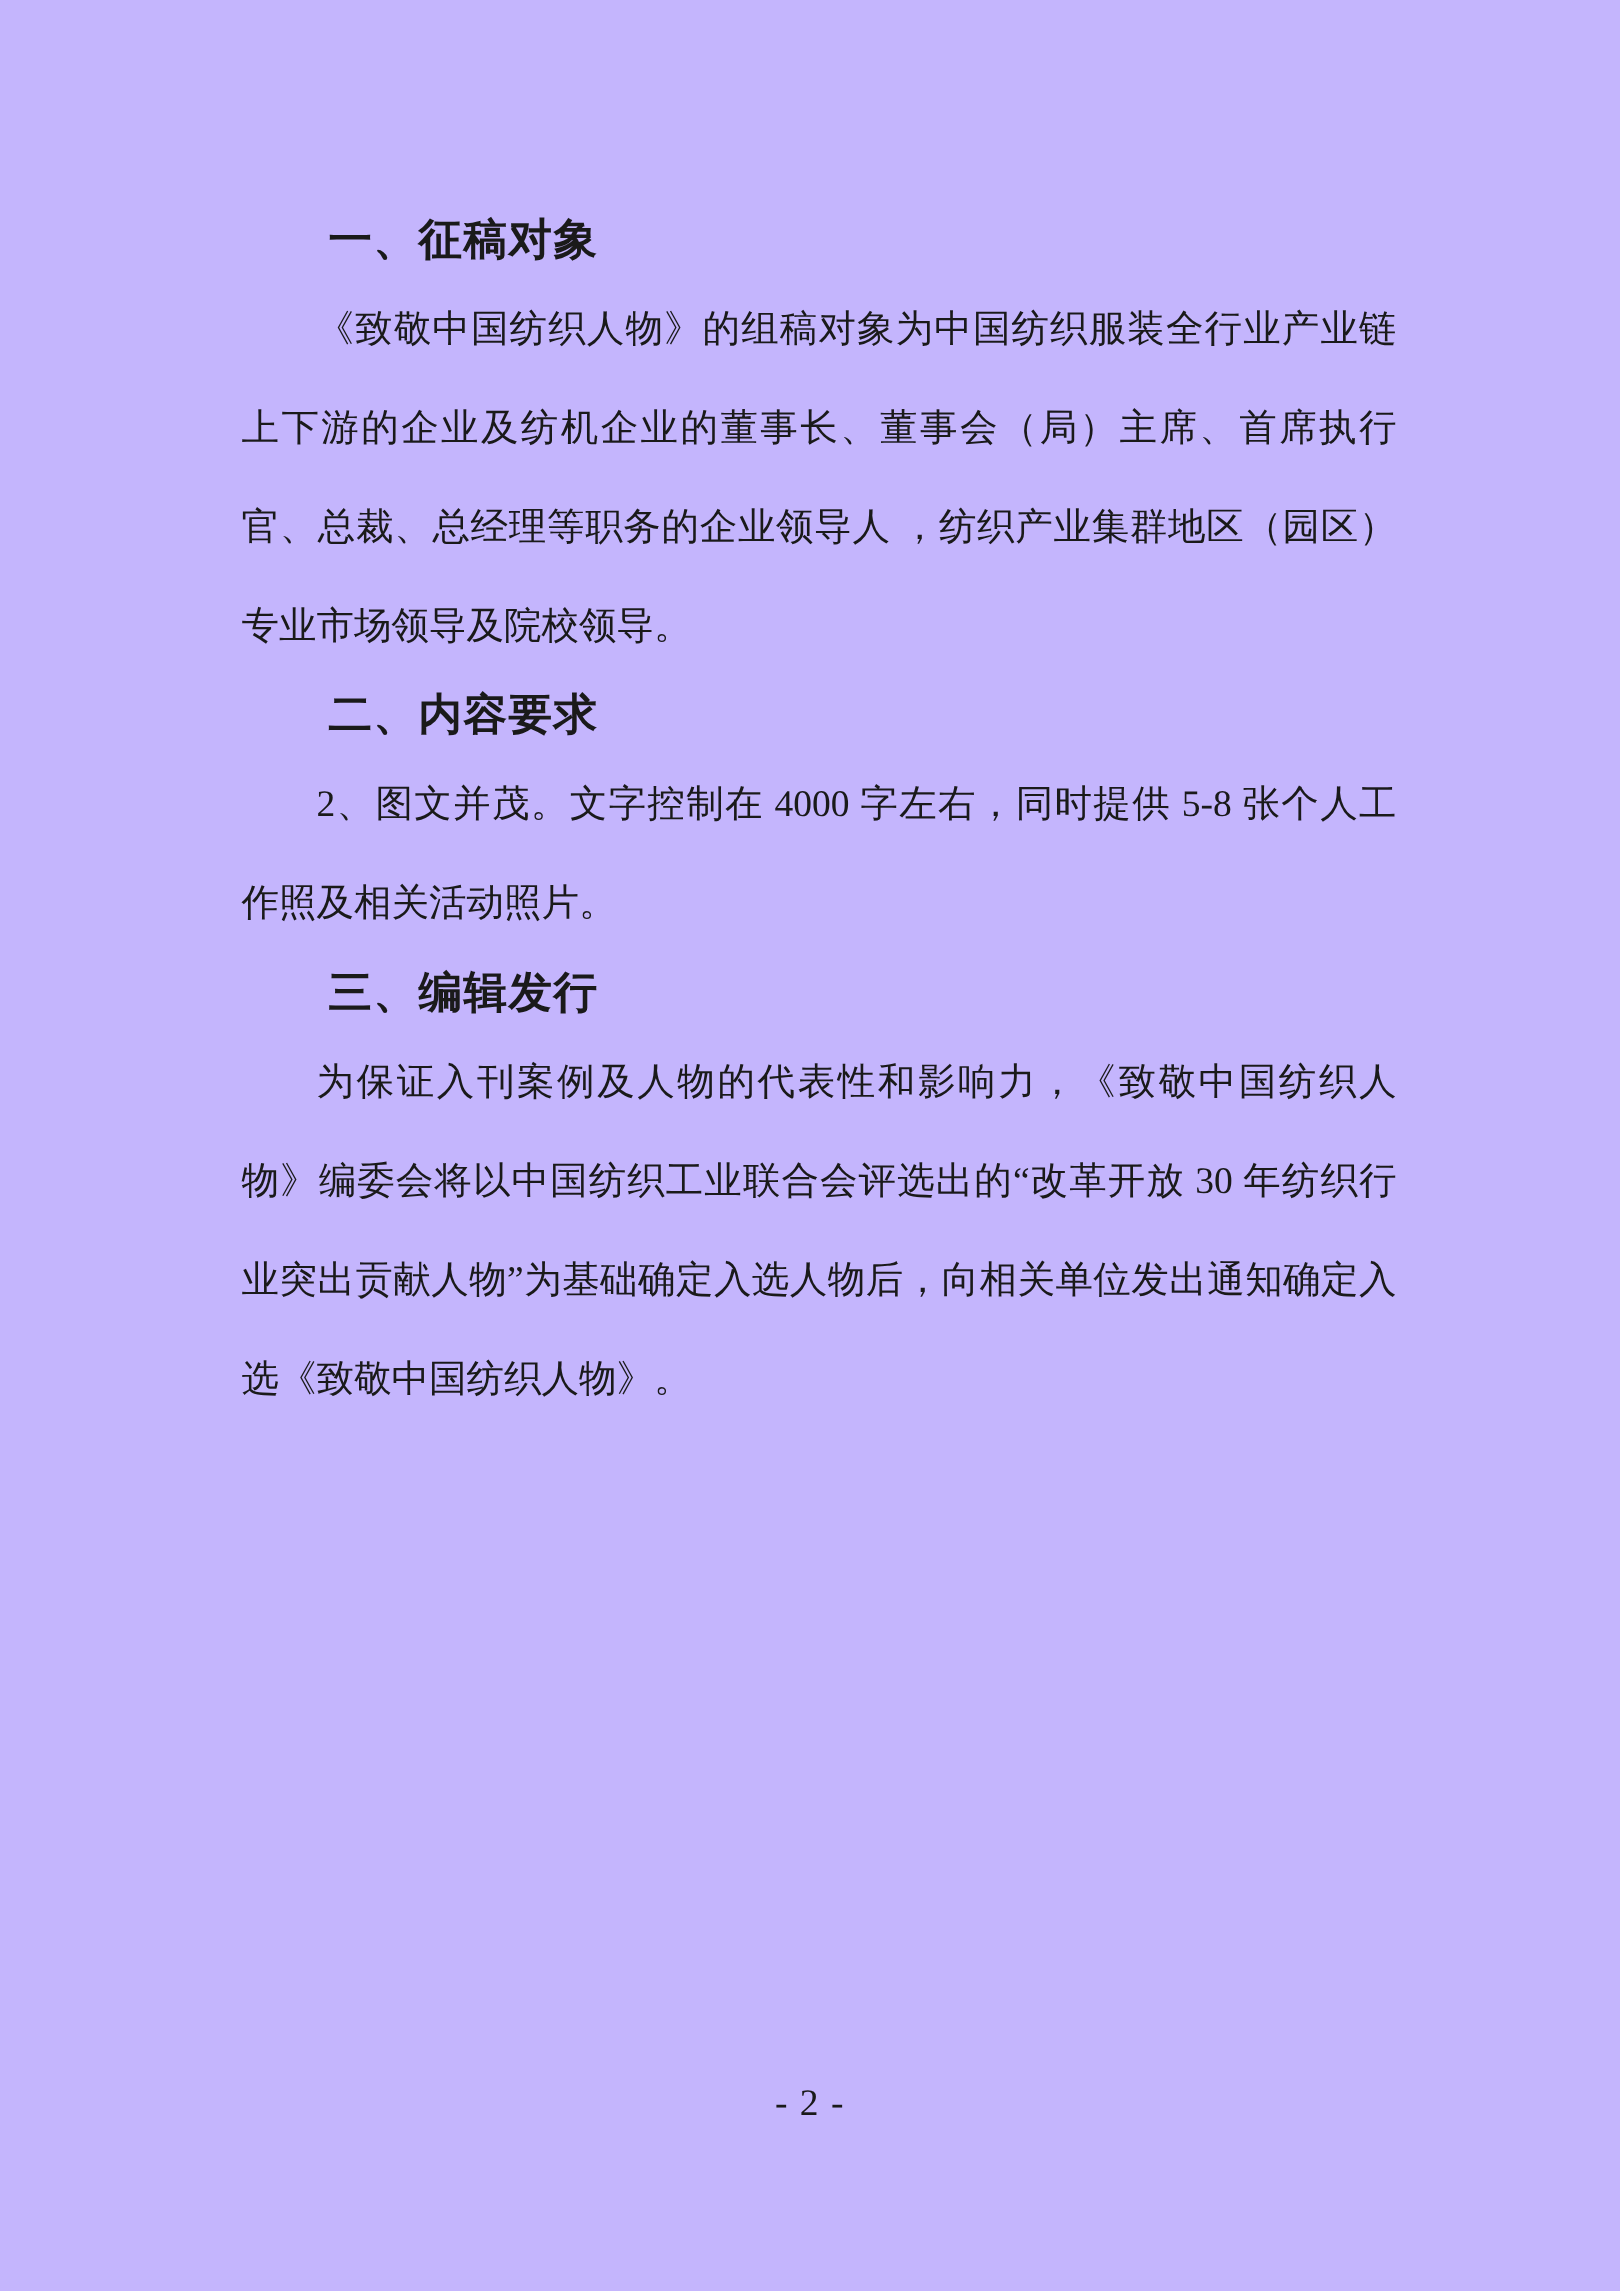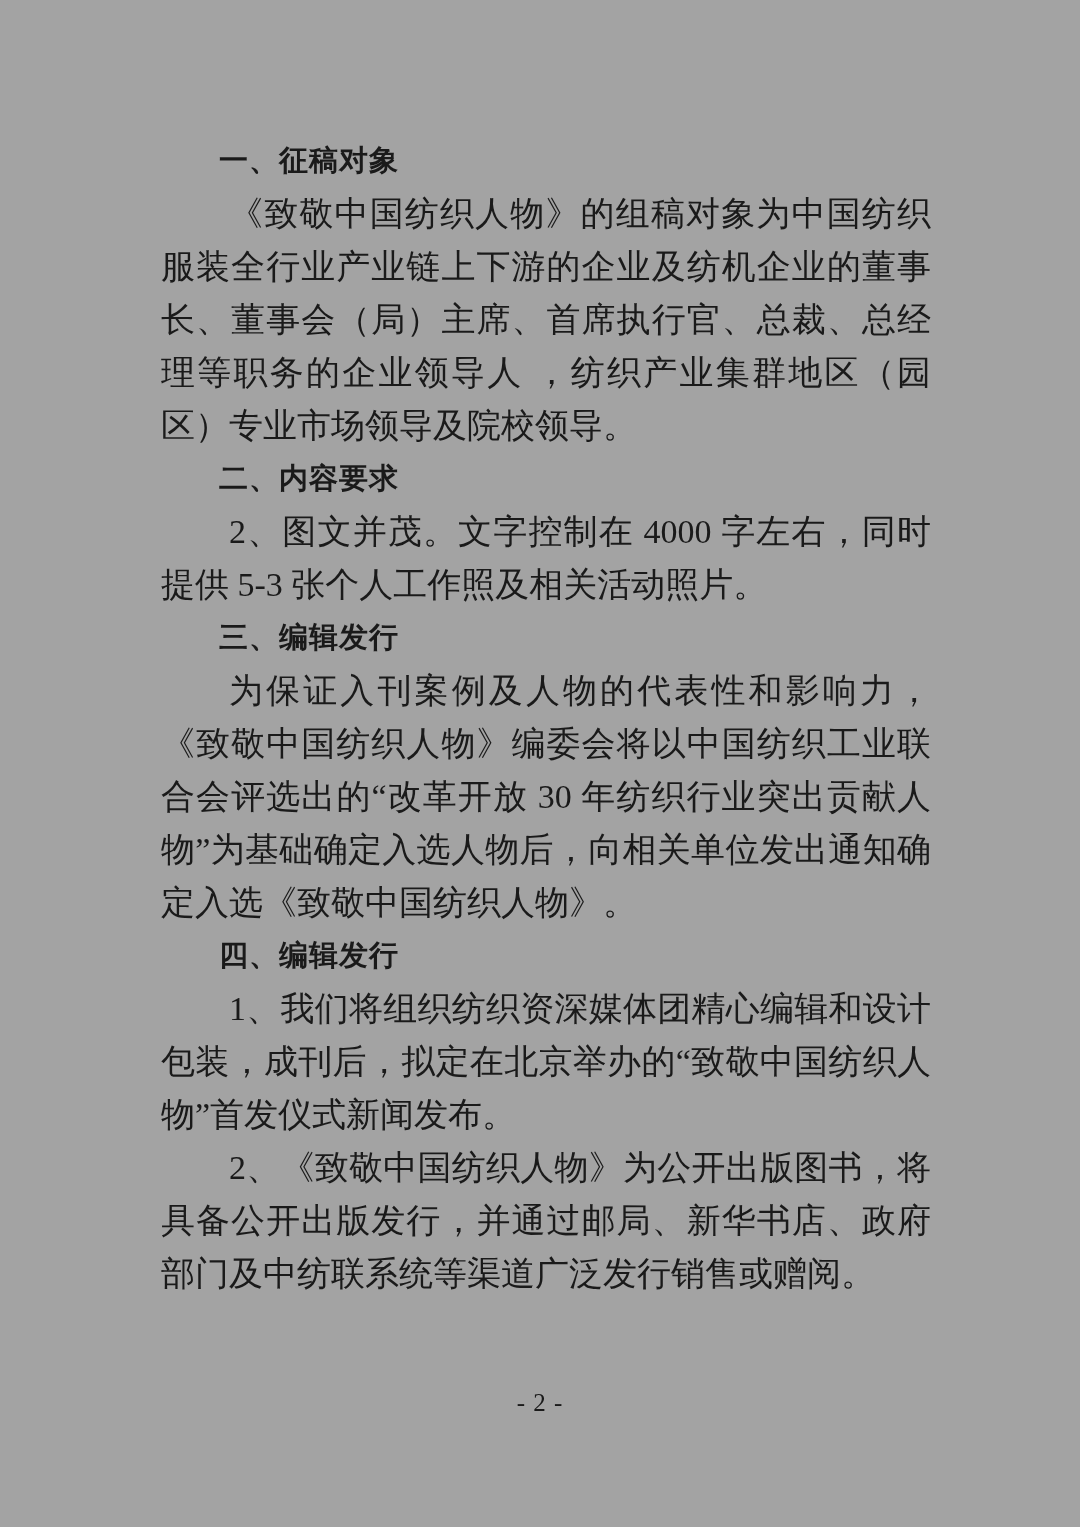--- a/index.html
+++ b/index.html
@@ -4,21 +4,21 @@
 <style>
   html, body {
     margin: 0;
     padding: 0;
     background: #ffffff;
   }
   .page {
     position: relative;
     width: 1080px;
     height: 1527px;
-    background: #a3a3a3;
+    background: #c4b5fd;
     overflow: hidden;
     color: #1a1a1a;
     font-family: "Liberation Serif", "DejaVu Serif", serif;
   }
   .content {
     position: absolute;
     left: 161px;
     top: 134px;
     width: 770px;
     text-align: justify;
@@ -29,22 +29,22 @@
     font-size: 29px;
     line-height: 53px;
     font-weight: bold;
     text-indent: 2em;
     font-family: "Liberation Sans", "DejaVu Sans", sans-serif;
     letter-spacing: 1px;
     text-align: left;
   }
   .paragraph {
     margin: 0;
-    font-size: 34px;
-    line-height: 53px;
+    font-size: 25px;
+    line-height: 66px;
     text-indent: 2em;
     word-break: break-all;
     overflow-wrap: break-word;
   }
   .page-number {
     position: absolute;
     left: 0;
     right: 0;
     top: 1388px;
     text-align: center;
@@ -64,35 +64,27 @@
     <div>
 
     <p class="paragraph">《致敬中国纺织人物》的组稿对象为中国纺织服装全行业产业链上下游的企业及纺机企业的董事长、董事会（局）主席、首席执行官、总裁、总经理等职务的企业领导人 ，纺织产业集群地区（园区）专业市场领导及院校领导。</p>
         </div>
   </section>
 
   <section>
     <h2 class="section-heading">二、内容要求</h2>
     <div>
 
-          <p class="paragraph">2、图文并茂。文字控制在 4000 字左右，同时提供 5-3 张个人工作照及相关活动照片。</p>
+          <p class="paragraph">2、图文并茂。文字控制在 4000 字左右，同时提供 5-8 张个人工作照及相关活动照片。</p>
         </div>
   </section>
 
   <section>
     <h2 class="section-heading">三、编辑发行</h2>
     <div>
 
     <p class="paragraph">为保证入刊案例及人物的代表性和影响力，《致敬中国纺织人物》编委会将以中国纺织工业联合会评选出的“改革开放 30 年纺织行业突出贡献人物”为基础确定入选人物后，向相关单位发出通知确定入选《致敬中国纺织人物》。</p>
         </div>
   </section>
 
-  <section>
-    <h2 class="section-heading">四、编辑发行</h2>
-    <div>
-
-    <p class="paragraph">1、我们将组织纺织资深媒体团精心编辑和设计包装，成刊后，拟定在北京举办的“致敬中国纺织人物”首发仪式新闻发布。</p>
-          <p class="paragraph">2、《致敬中国纺织人物》为公开出版图书，将具备公开出版发行，并通过邮局、新华书店、政府部门及中纺联系统等渠道广泛发行销售或赠阅。</p>
-        </div>
-  </section>
 </div>
   <div class="page-number">- 2 -</div>
 </div>
 
 </body></html>

